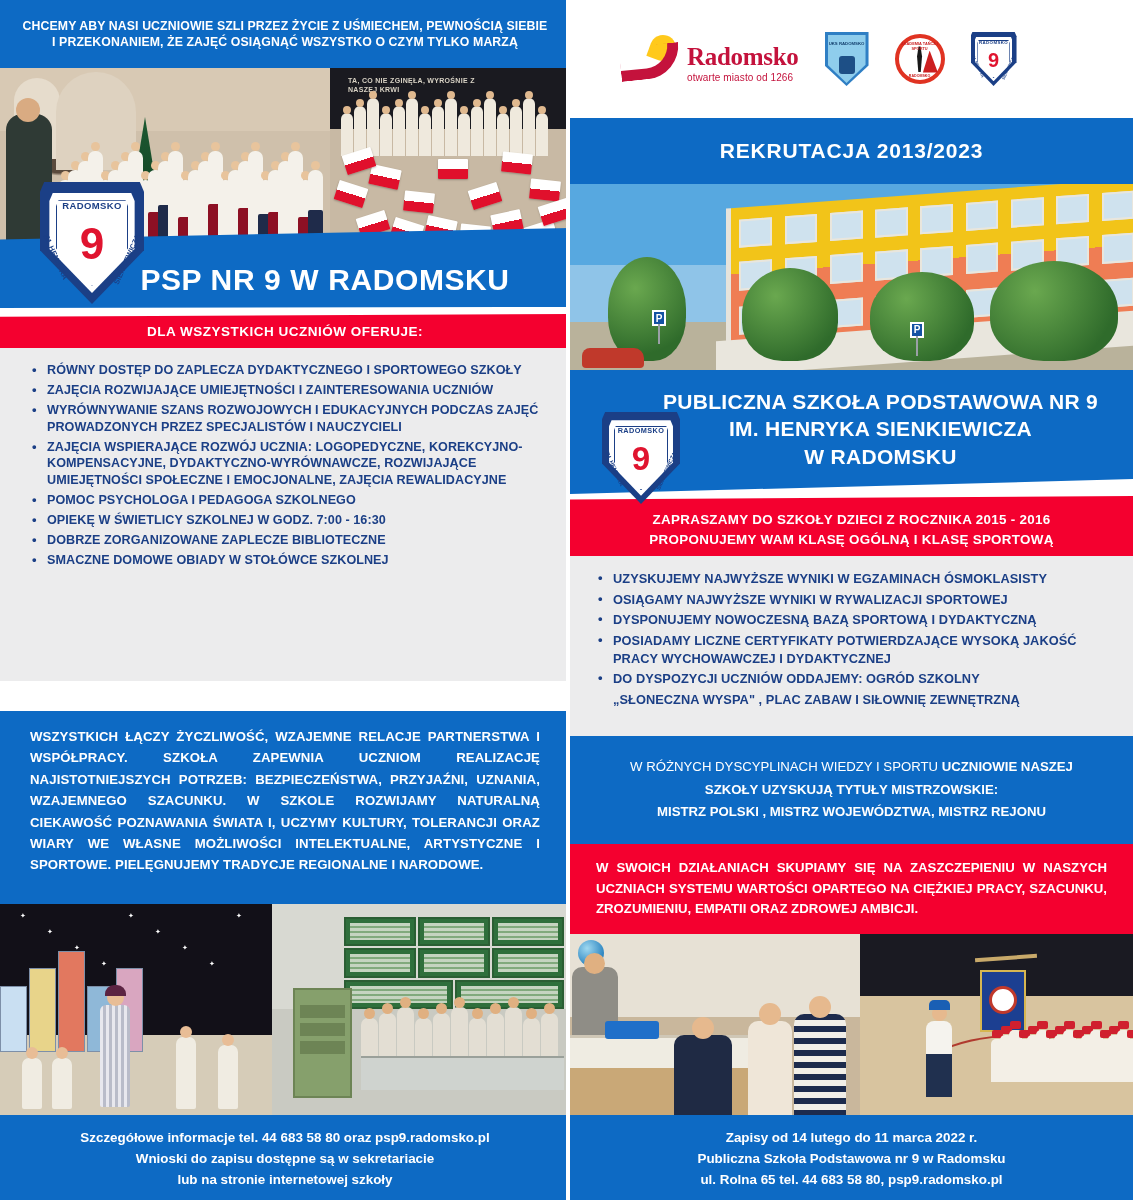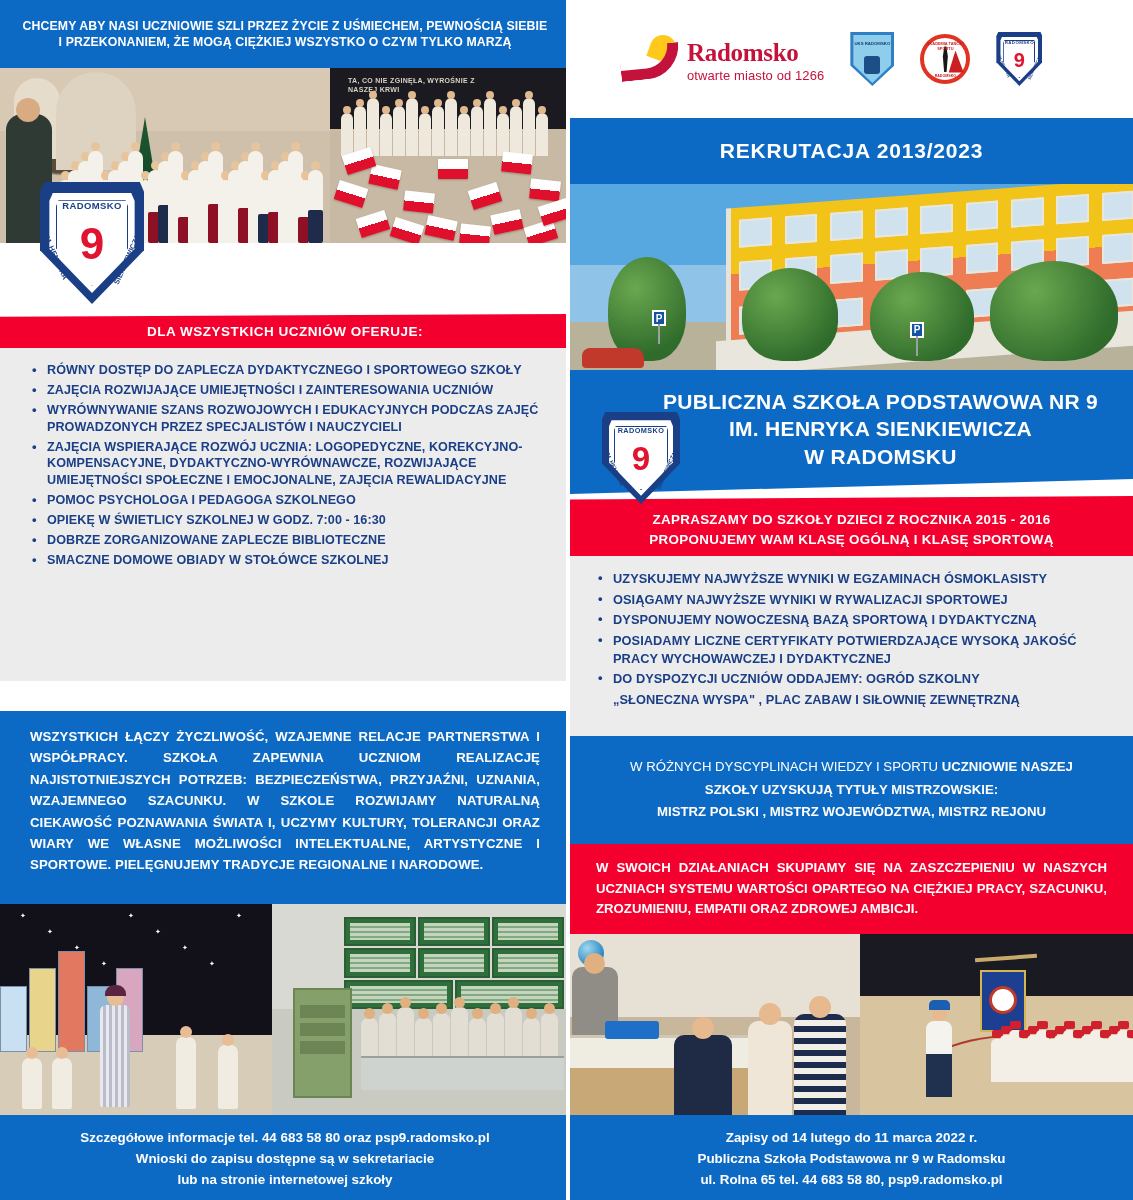--- a/index.html
+++ b/index.html
@@ -186,21 +186,21 @@
     position:absolute; left:0; bottom:4px; width:60px; height:34px;
     border-bottom:11px solid #c4123c; border-right:11px solid #c4123c;
     border-radius:0 0 58px 0; transform:rotate(-6deg);
   }
   .rl-mark .sun {
     position:absolute; right:6px; top:0; width:26px; height:26px;
     background:#ffc91b; border-radius:50% 50% 50% 0; transform:rotate(20deg);
   }
   .rl-txt .rl-name { color:#c4123c; font-size:25px; font-weight:bold; letter-spacing:-.3px;
     font-family:"Liberation Serif", serif; line-height:1; }
-  .rl-txt .rl-sub { color:#c4123c; font-size:13px; letter-spacing:.1px; margin-top:3px; }
+  .rl-txt .rl-sub { color:#c4123c; font-size:10px; letter-spacing:.1px; margin-top:3px; }
 
   .badge-generic { position:relative; }
   .shield-uks { width:44px; height:54px; background:#2f7fc4;
     clip-path:polygon(0 0,100% 0,100% 62%,50% 100%,0 62%);
     position:relative; }
   .shield-uks::before { content:''; position:absolute; inset:3px; background:#8fcdec;
     clip-path:polygon(0 0,100% 0,100% 62%,50% 100%,0 62%); }
   .shield-uks i { position:absolute; left:50%; top:44%; transform:translateX(-50%);
     width:16px; height:18px; background:#1d4f86; border-radius:3px; z-index:2; }
   .shield-uks b { position:absolute; left:0; right:0; top:16%; text-align:center;
@@ -392,21 +392,21 @@
 </style>
 </head>
 <body>
 
 <div class="poster">
 
   <div class="col-left">
 
     <div class="hdr-slogan">
       <span>CHCEMY ABY NASI UCZNIOWIE SZLI PRZEZ ŻYCIE Z UŚMIECHEM, PEWNOŚCIĄ SIEBIE</span>
-      <span>I PRZEKONANIEM, ŻE MOGĄ CIĘŻKIEJ WSZYSTKO O CZYM TYLKO MARZĄ</span>
+      <span>I PRZEKONANIEM, ŻE ZAJĘĆ OSIĄGNĄĆ WSZYSTKO O CZYM TYLKO MARZĄ</span>
     </div>
 
     <div class="photo-strip-top">
       <div class="ph ph-church">
         <div class="altar-arch2"></div>
         <div class="altar-arch"></div>
         <div class="xmas-tree"></div>
         <div class="teacher"></div>
         <div class="choir" id="choirFigs">
             <i class="sk" style="left: 58px; height: 58%;"></i>
@@ -470,20 +470,23 @@
             <b style="left: 96px; top: 74%; transform: rotate(12deg);"></b>
             <b style="left: 130px; top: 82%; transform: rotate(6deg);"></b>
             <b style="left: 162px; top: 68%; transform: rotate(-12deg);"></b>
             <b style="left: 196px; top: 80%; transform: rotate(-18deg);"></b>
             <b style="left: 14px; top: 6%; transform: rotate(-18deg);"></b>
             <b style="left: 210px; top: 58%; transform: rotate(-18deg);"></b>
           </div>
       </div>
     </div>
 
+    <div class="band-title">
+      <div class="t">PSP NR 9 W RADOMSKU</div>
+    </div>
     <div class="band-whitegap"></div>
 
     <div class="band-red-head">
       <span>DLA  WSZYSTKICH UCZNIÓW  OFERUJE:</span>
     </div>
 
     <div class="left-body">
       <ul class="bullets" id="offersList">
           <li>RÓWNY DOSTĘP  DO  ZAPLECZA DYDAKTYCZNEGO I  SPORTOWEGO SZKOŁY</li>
           <li>ZAJĘCIA ROZWIJAJĄCE UMIEJĘTNOŚCI I ZAINTERESOWANIA UCZNIÓW</li>

